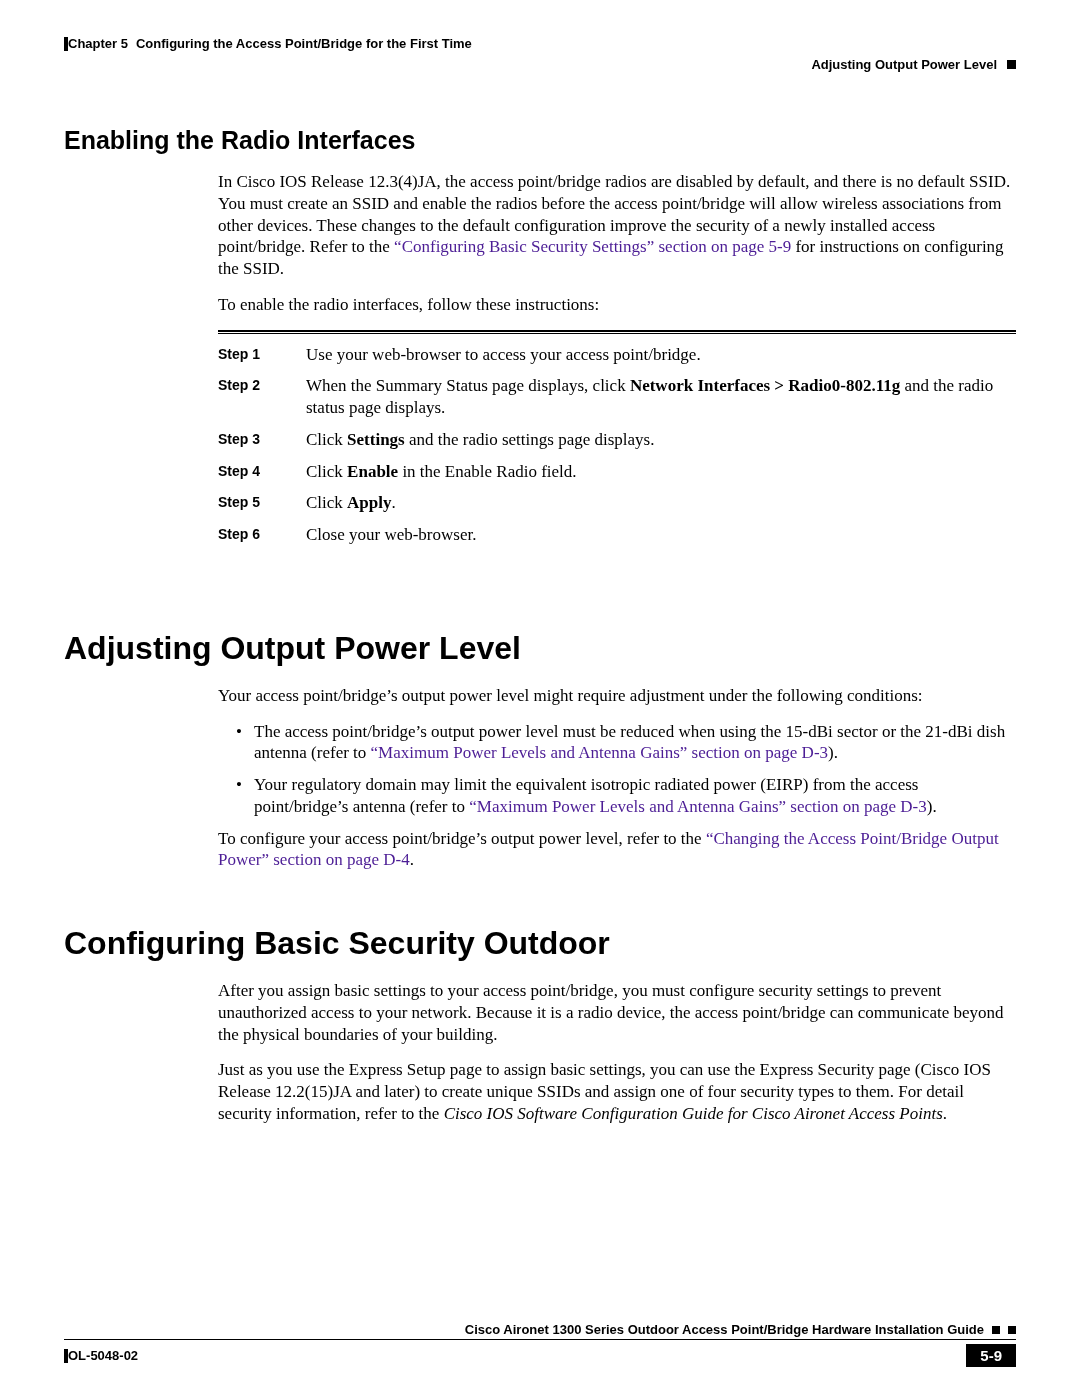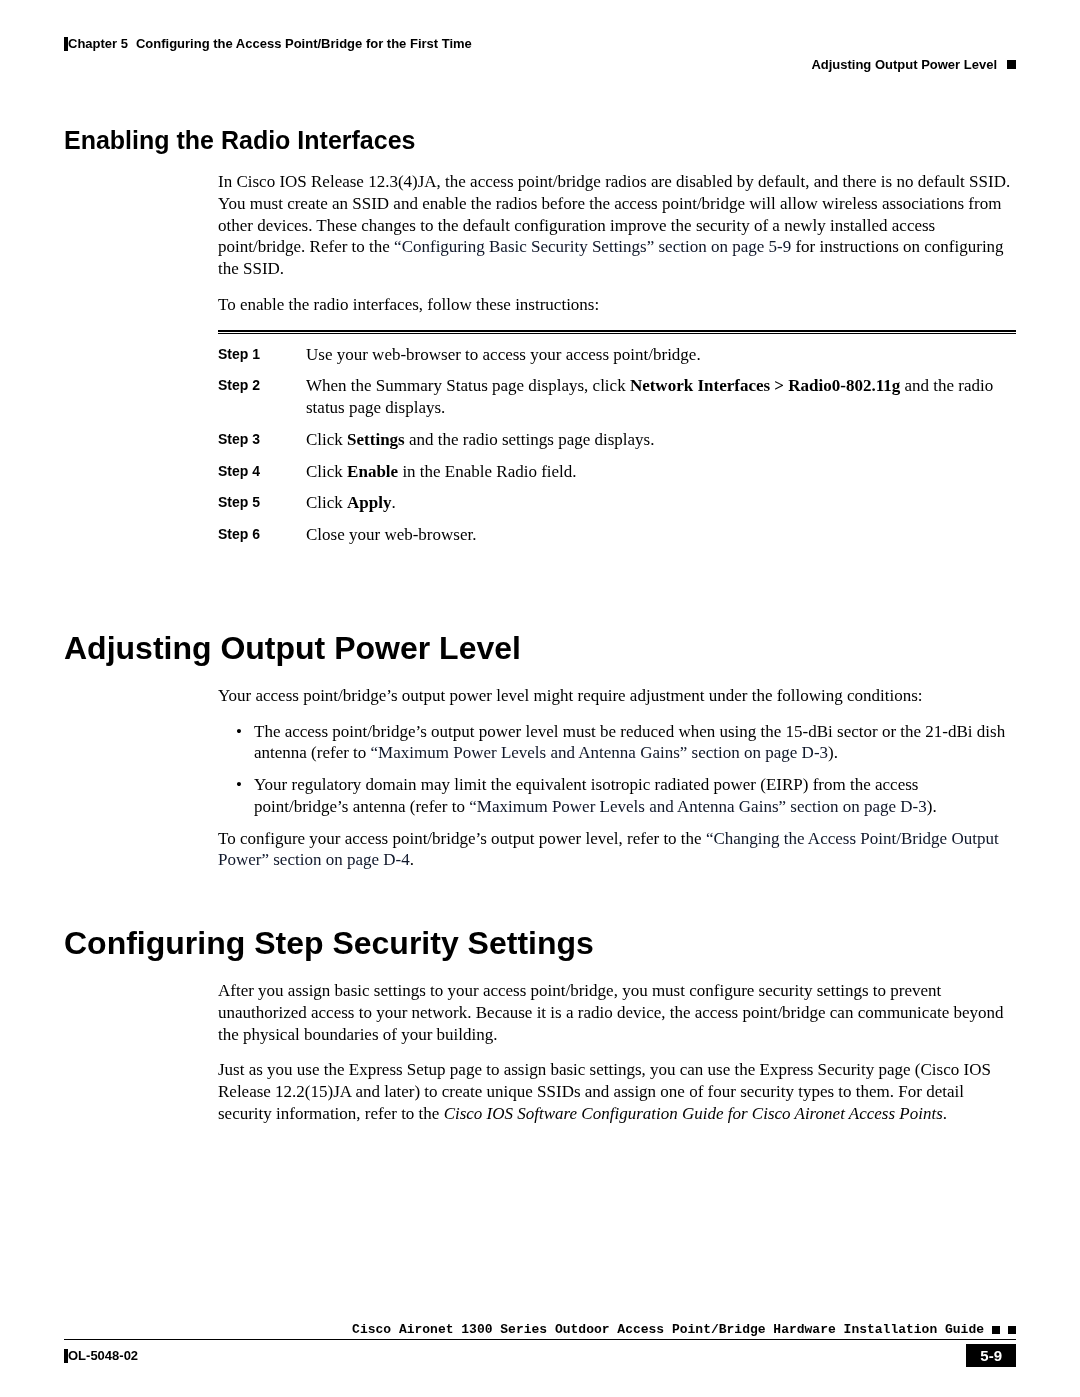--- a/index.html
+++ b/index.html
@@ -62,21 +62,21 @@
     font-size: 32px;
     margin-top: 84px;
     margin-bottom: 18px;
   }
   .body-block {
     margin-left: 154px;
     font-size: 17px;
     line-height: 1.28;
   }
   .body-block p { margin-bottom: 14px; }
-  .link { color: #0f172a; }
+  .link { color: #4c1d95; }
   .steps-rule {
     margin-left: 154px;
     border: none;
     border-top: 2px solid #000;
     border-bottom: 1px solid #000;
     height: 4px;
     margin-top: 10px;
     margin-bottom: 10px;
   }
   .steps {
@@ -118,21 +118,21 @@
     position: absolute;
     bottom: 30px;
     left: 64px;
     right: 64px;
   }
   .footer-line {
     display: flex;
     justify-content: flex-end;
     align-items: center;
     gap: 8px;
-    font-family: Liberation Mono, monospace;
+    font-family: Liberation Sans, sans-serif;
     font-weight: bold;
     font-size: 13px;
     border-bottom: 1px solid #000;
     padding-bottom: 2px;
   }
   .footer-line .sq {
     width: 8px; height: 8px; background: #000; display: inline-block;
   }
   .footer-bottom {
     display: flex;
@@ -231,21 +231,21 @@
       </li>
       <li>
         <span>Your regulatory domain may limit the equivalent isotropic radiated power (EIRP) from the access point/bridge’s antenna (refer to </span><span class="link">“Maximum Power Levels and Antenna Gains” section on page D-3</span><span>).</span>
       </li>
     </ul>
     <p>
       <span>To configure your access point/bridge’s output power level, refer to the </span><span class="link">“Changing the Access Point/Bridge Output Power” section on page D-4</span><span>.</span>
     </p>
   </div>
 
-  <h1 class="chapter-heading" style="margin-top:54px">Configuring Step Security Settings</h1>
+  <h1 class="chapter-heading" style="margin-top:54px">Configuring Basic Security Outdoor</h1>
   <div class="body-block">
     <p>After you assign basic settings to your access point/bridge, you must configure security settings to prevent unauthorized access to your network. Because it is a radio device, the access point/bridge can communicate beyond the physical boundaries of your building.</p>
     <p>
       <span>Just as you use the Express Setup page to assign basic settings, you can use the Express Security page (Cisco IOS Release 12.2(15)JA and later) to create unique SSIDs and assign one of four security types to them. For detail security information, refer to the </span><span class="italic">Cisco IOS Software Configuration Guide for Cisco Aironet Access Points</span><span>.</span>
     </p>
   </div>
 
 </div>
 
 <div class="footer">

